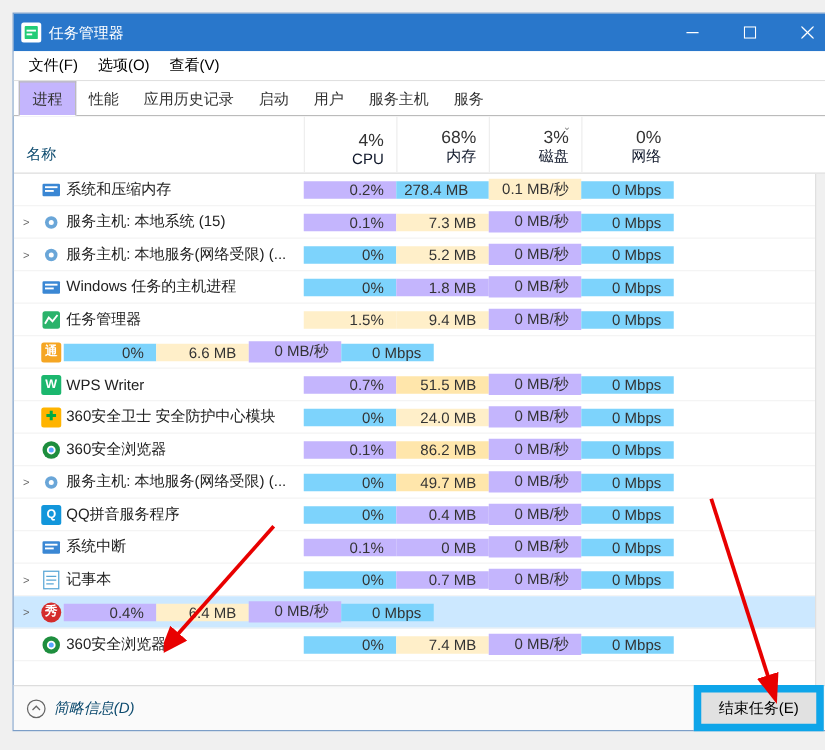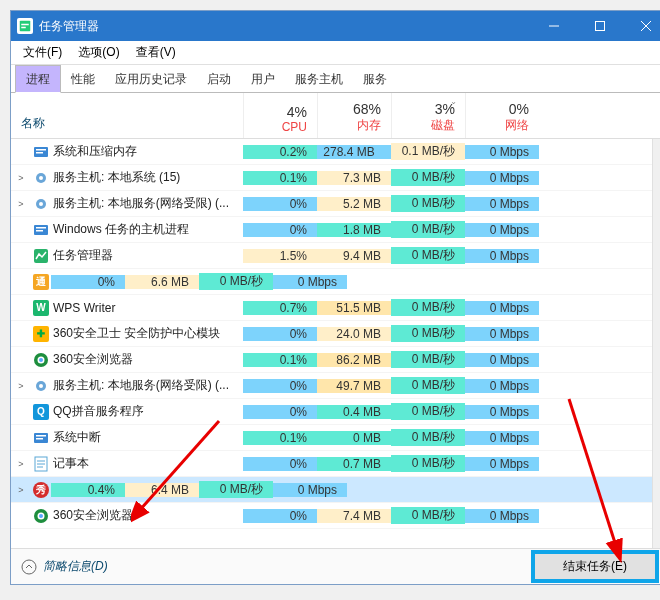--- a/index.html
+++ b/index.html
@@ -15,38 +15,38 @@
 .menubar-item { padding: 3px 8px; cursor: default; }
 .tabbar { height: 28px; display: flex; align-items: flex-end; font-size: 12px; padding: 0 4px; background: #fff; border-bottom: 1px solid #bbb; }
 .tab { padding: 5px 10px 4px; cursor: default; color: #333; }
 .tab.active { border: 1px solid #bbb; border-bottom: 1px solid #fff; margin-bottom: -1px; background: #c4b5fd; }
 .content { flex: 1; display: flex; flex-direction: column; overflow: hidden; position: relative; }
 .table-container { flex: 1; overflow-y: auto; overflow-x: hidden; }
 .table-header { display: flex; height: 46px; border-bottom: 1px solid #ddd; background: #fff; font-size: 12px; position: sticky; top: 0; z-index: 2; }
 .th-name { width: 232px; display: flex; align-items: flex-end; padding: 0 0 6px 10px; color: #0c4a6e; }
 .th-col { width: 74px; display: flex; flex-direction: column; align-items: flex-end; justify-content: flex-end; padding: 0 10px 4px 0; color: #555; border-left: 1px solid #eee; position: relative; }
 .th-pct { font-size: 14px; color: #333; }
-.th-label { font-size: 12px; color: #ef4444; }
+.th-label { font-size: 12px; color: #0f172a; }
 .th-arrow { position: absolute; top: 4px; right: 8px; font-size: 8px; color: #888; }
 .row { display: flex; height: 26px; font-size: 12px; align-items: center; border-bottom: 1px solid #f4f4f4; }
 .row.selected { background: #cce8ff !important; }
 .cell-exp { width: 20px; display: flex; justify-content: center; color: #666; font-size: 9px; }
 .cell-icon { width: 20px; display: flex; justify-content: center; align-items: center; }
 .cell-icon svg, .cell-icon .ic { width: 16px; height: 16px; }
 .cell-name { width: 192px; padding-left: 2px; overflow: hidden; text-overflow: ellipsis; white-space: nowrap; color: #222; }
 .cell-num { width: 74px; text-align: right; padding-right: 10px; color: #333; }
 .heat0 { background: #7dd3fc; }
-.heat1 { background: #5eead4; }
+.heat1 { background: #c4b5fd; }
 .heat2 { background: #ffefc9; }
 .heat3 { background: #ffe6ab; }
 .heat4 { background: #7dd3fc; text-align: center; }
 .footer { height: 36px; border-top: 1px solid #ddd; display: flex; align-items: center; padding: 0 10px; font-size: 12px; background: #fafafa; }
 .footer-left { display: flex; align-items: flex-end; gap: 6px; cursor: pointer; color: #0c4a6e; font-style: italic; }
 .footer-spacer { flex: 1; }
-.end-task-btn { padding: 4px 28px; font-size: 12px; border: 4px solid #0ea5e9; background: #e1e1e1; cursor: pointer; }
+.end-task-btn { padding: 4px 14px; font-size: 12px; border: 6px solid #0ea5e9; background: #e1e1e1; cursor: pointer; }
 .arrow { position: absolute; pointer-events: none; z-index: 10; }
 .ic { display: inline-block; border-radius: 2px; font-size: 10px; line-height: 16px; text-align: center; font-weight: bold; color: #fff; }
 .scrollbar-track { position: absolute; right: 0; top: 46px; bottom: 0; width: 17px; background: #f0f0f0; border-left: 1px solid #e0e0e0; }
 </style>
 </head>
 <body>
 
 <div class="window">
   <div class="titlebar">
     <div class="titlebar-icon">

